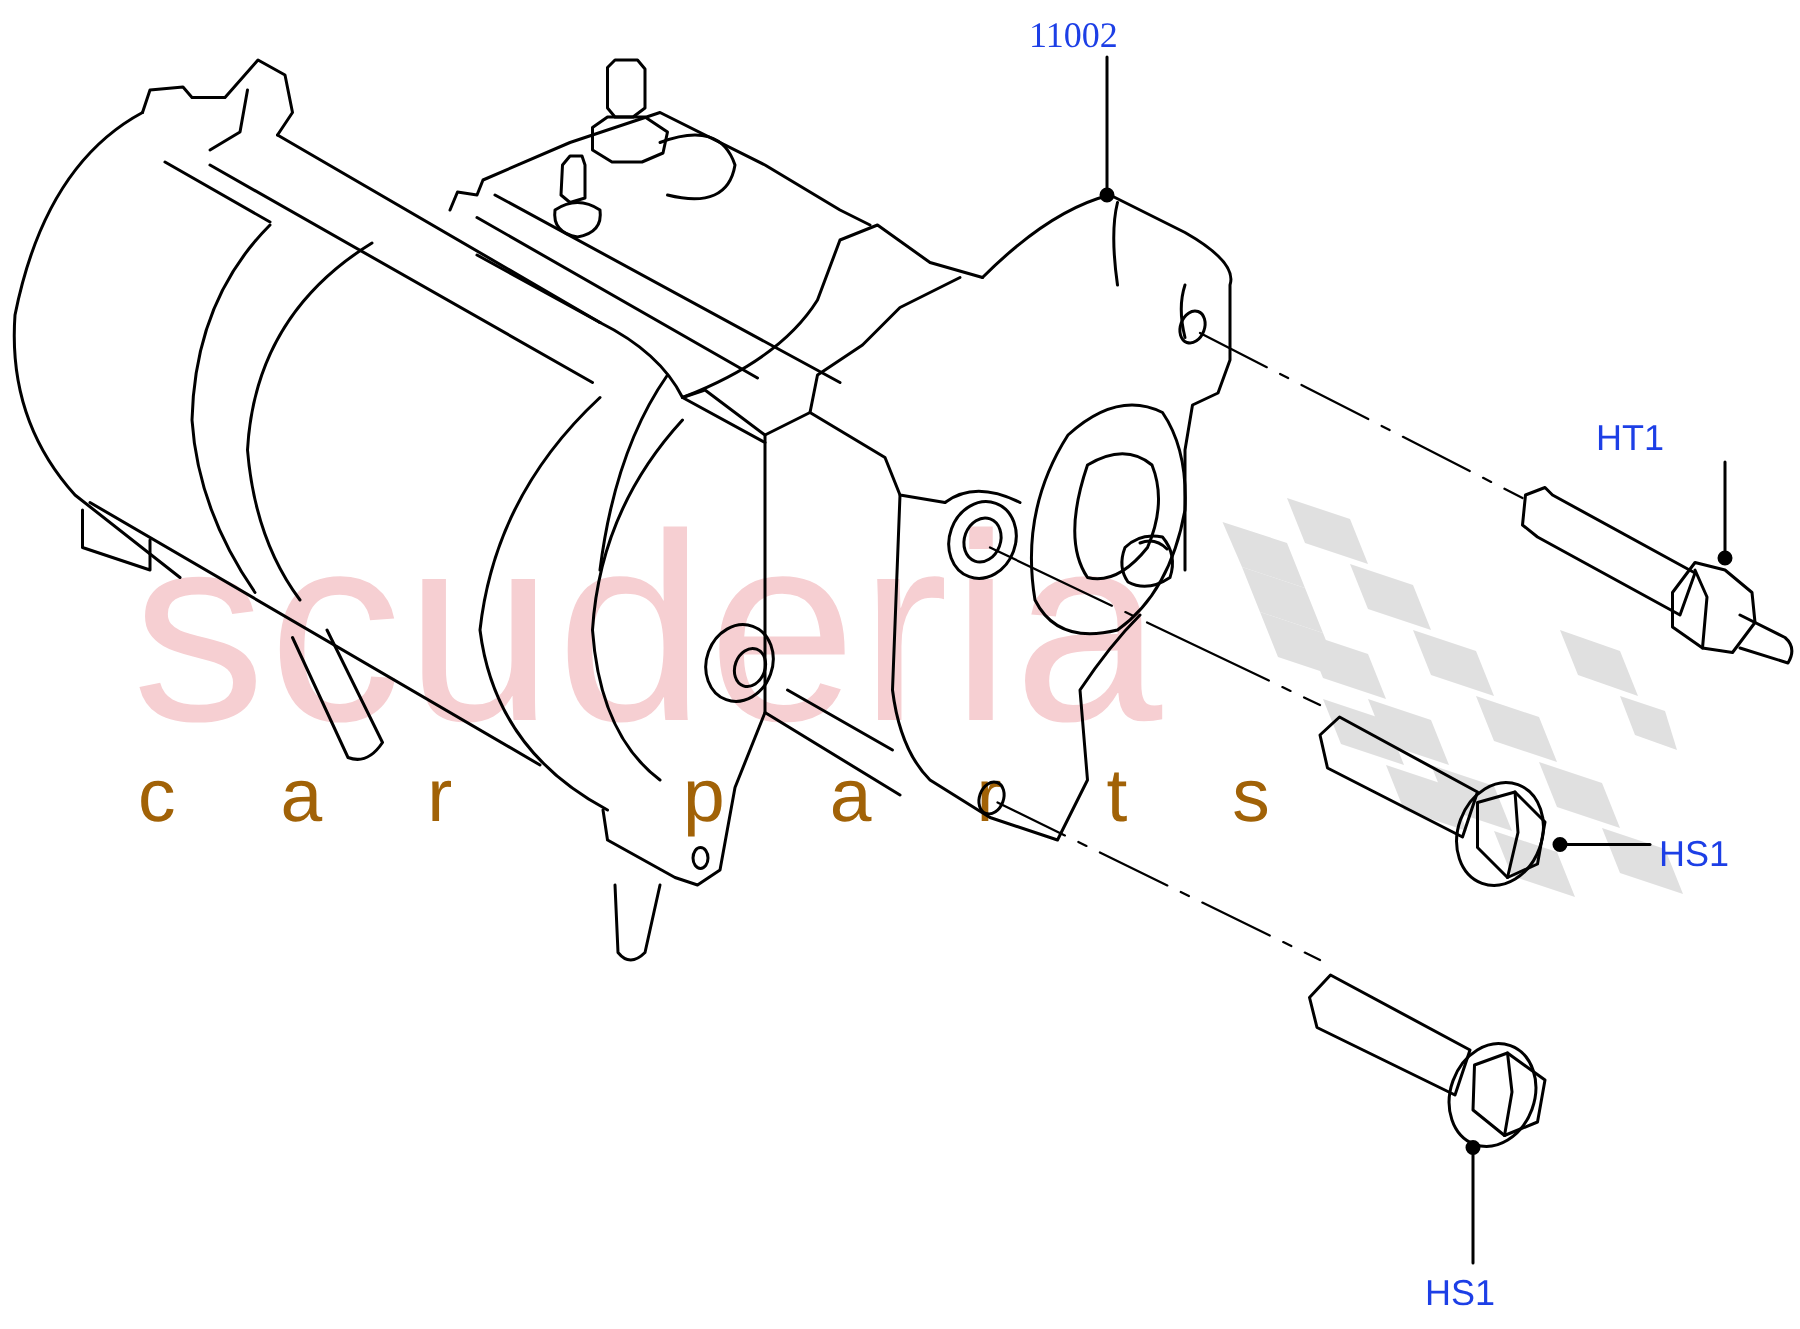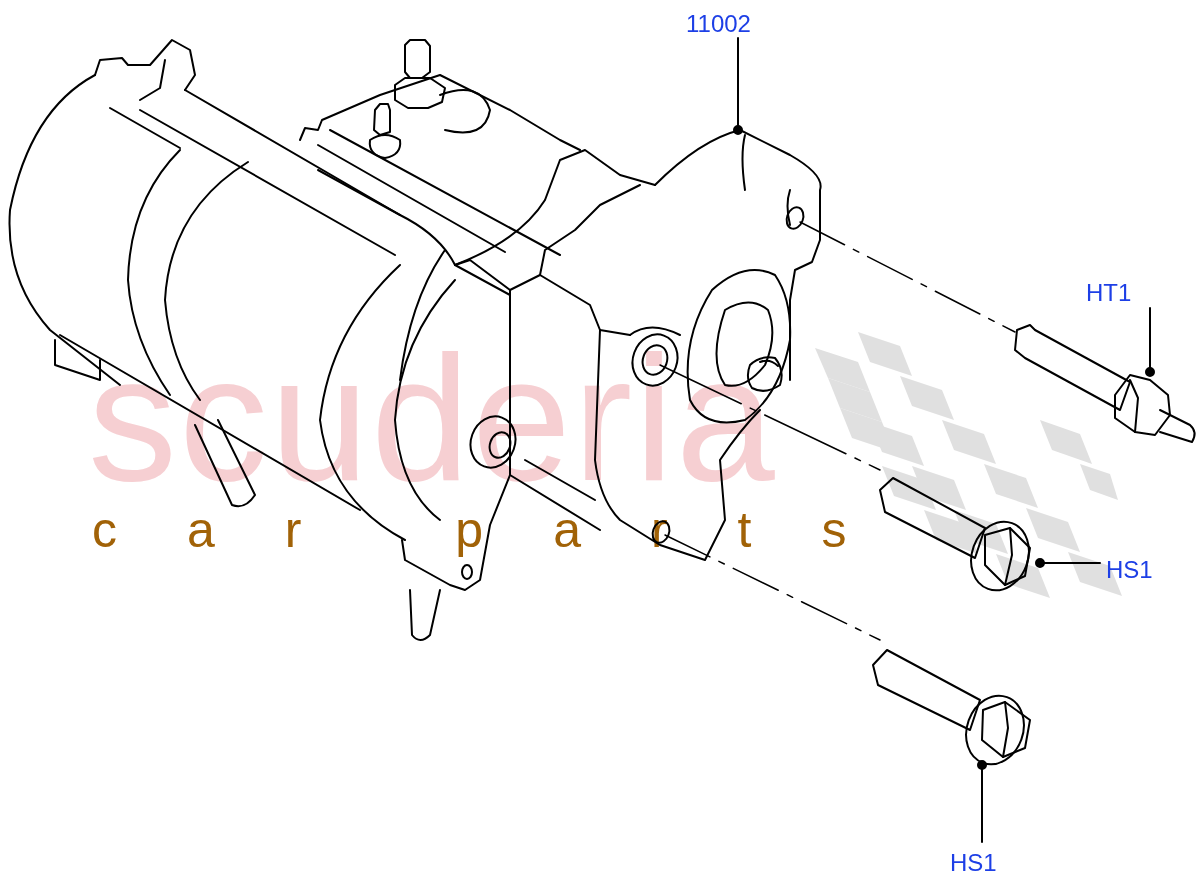--- a/index.html
+++ b/index.html
@@ -165,17 +165,17 @@
       <circle cx="738" cy="130" r="4" fill="#000"></circle>
       <line x1="1150" y1="308" x2="1150" y2="372"></line>
       <circle cx="1150" cy="372" r="4" fill="#000"></circle>
       <line x1="1040" y1="563" x2="1100" y2="563"></line>
       <circle cx="1040" cy="563" r="4" fill="#000"></circle>
       <line x1="982" y1="765" x2="982" y2="842"></line>
       <circle cx="982" cy="765" r="4" fill="#000"></circle>
     </g>
   </svg>
 
-  <div class="callout" style="left:686px;top:12px;">11002</div>
-  <div class="callout" style="left:1086px;top:281px;">HT1</div>
+  <div class="callout" style="left:686px;top:12px;font-family:Liberation Serif, serif;">11002</div>
+  <div class="callout" style="left:1064px;top:281px;">HT1</div>
   <div class="callout" style="left:1106px;top:558px;">HS1</div>
   <div class="callout" style="left:950px;top:851px;">HS1</div>
 </div>
 
 </body></html>

